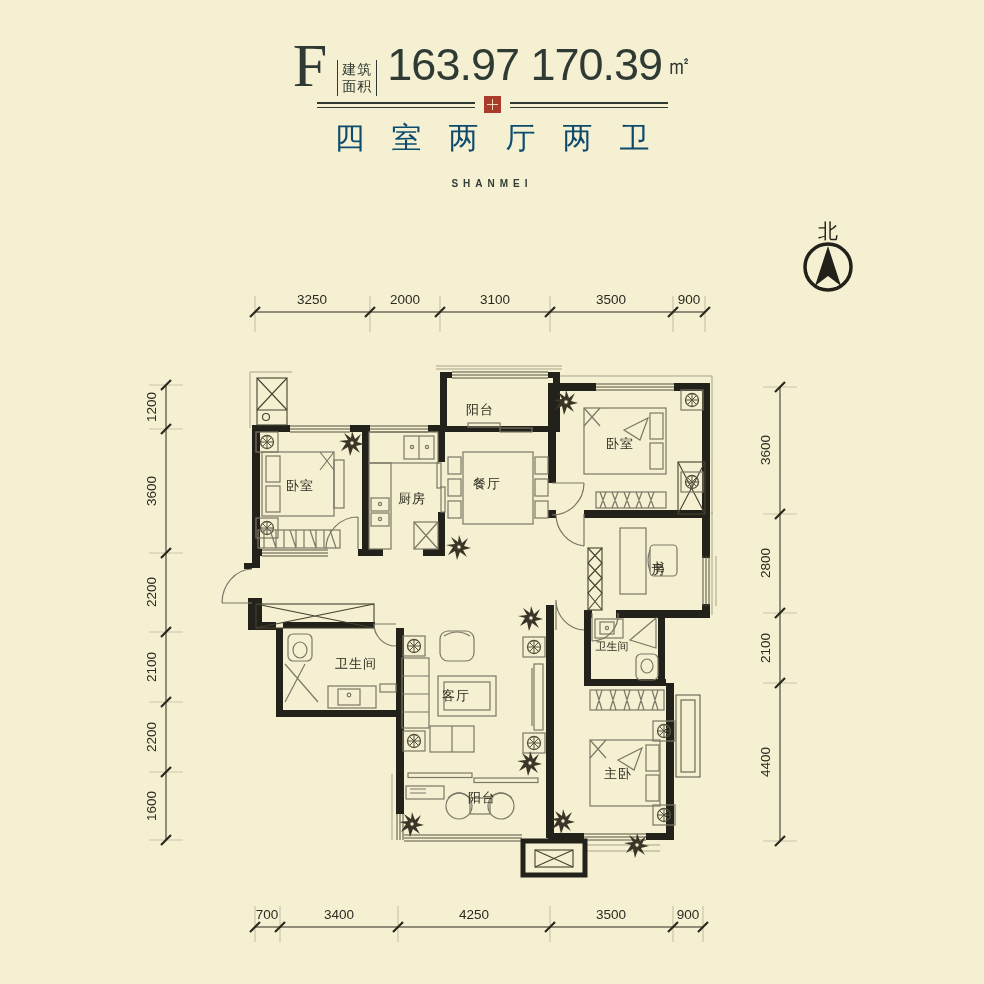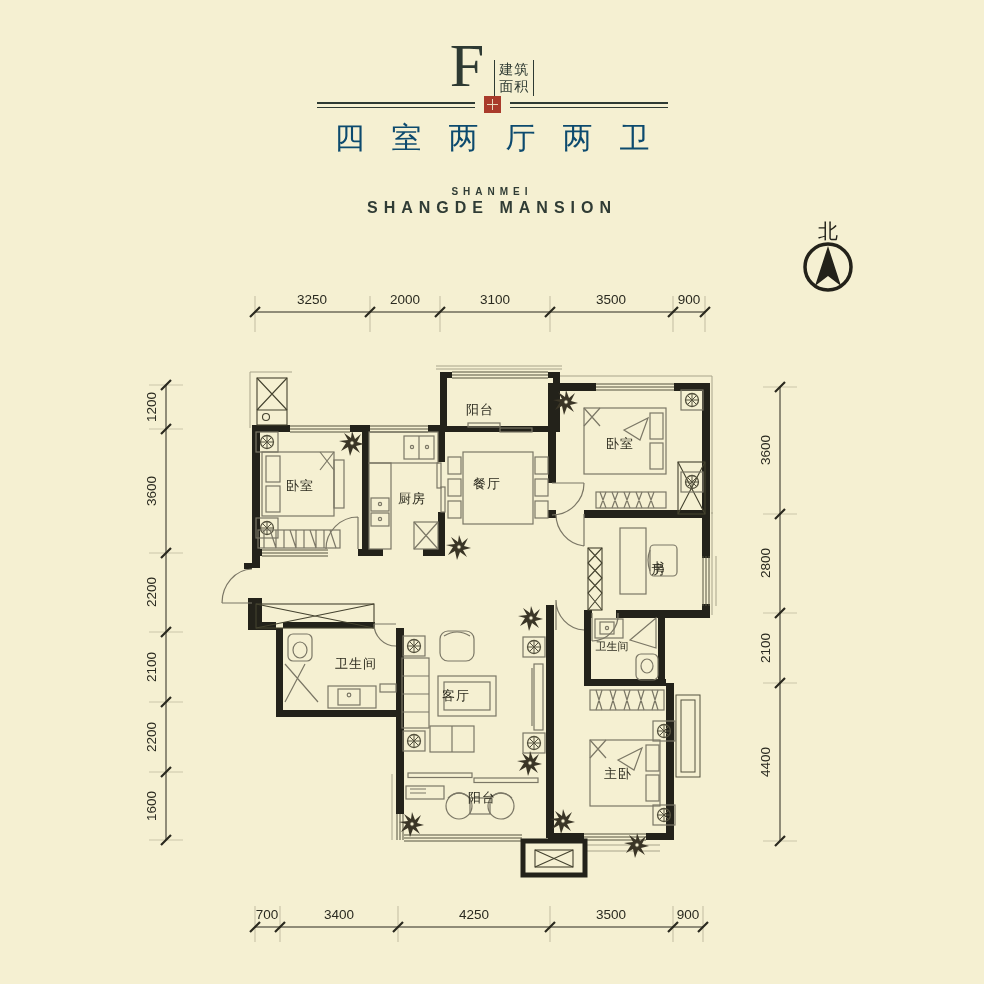--- a/index.html
+++ b/index.html
@@ -35,55 +35,55 @@
     width:17px;height:17px;background:#a93b2b;margin:0 9px;position:relative;
   }
   .seal:before,.seal:after{content:"";position:absolute;background:#e8d9bd;}
   .seal:before{left:3px;right:3px;top:8px;height:1px;}
   .seal:after{top:3px;bottom:3px;left:8px;width:1px;}
   .subtitle{
     left:0;top:118px;width:100%;text-align:center;
     font-size:30px;letter-spacing:27px;text-indent:27px;color:#0c4a6e;font-weight:500;
   }
   .brand{left:0;top:178px;width:100%;text-align:center;color:#303c35;}
-  .brand .b1{font-size:10px;letter-spacing:5px;font-weight:bold;margin-top:8px;}
+  .brand .b1{font-size:10px;letter-spacing:5px;font-weight:bold;}
   .brand .b2{font-size:16px;letter-spacing:6px;font-weight:bold;margin-top:2px;}
   svg text{font-family:"Liberation Sans","DejaVu Sans",sans-serif;}
   .room-label{font-size:13px;fill:#2b2a1e;letter-spacing:1px;}
   .room-label-sm{font-size:11px;fill:#2b2a1e;}
   .dim-label{font-size:13.5px;fill:#2a2a20;}
   .north-label{font-size:20px;fill:#23221a;font-weight:500;}
 </style>
 </head>
 <body>
 
 <div class="abs hdr">
   <div class="hdr-row">
     <div class="type-letter">F</div>
     <div class="area-bracket">
       <div>建筑</div>
       <div>面积</div>
     </div>
+    <div class="area-value"><span>163.97 170.39</span><span class="area-unit">㎡</span></div>
   </div>
 </div>
 <div class="abs divider">
   <div class="div-line">
       <div class="l1"></div>
       <div class="l2"></div>
     </div>
   <div class="seal"></div>
   <div class="div-line">
       <div class="l1"></div>
       <div class="l2"></div>
     </div>
 </div>
 <div class="abs subtitle">四室两厅两卫</div>
 <div class="abs brand">
   <div class="b1">SHANMEI</div>
-  <div class="b2">SHANGDE MANSION</div>
 </div>
 
 <svg class="abs" style="left:0;top:0" width="984" height="984" viewBox="0 0 984 984">
 
   <defs>
 
     <g id="plant">
       <path d="M0,-12 L3,-4 L9,-9 L5,-1 L12,1 L4,3 L8,10 L1,5 L-2,13 L-4,4 L-11,8 L-6,0 L-13,-2 L-4,-3 L-8,-10 L-1,-5 Z" fill="#3a3526"></path>
       <circle r="2.2" fill="#f5f0d2" stroke="#3a3526" stroke-width="1"></circle>
     </g>

